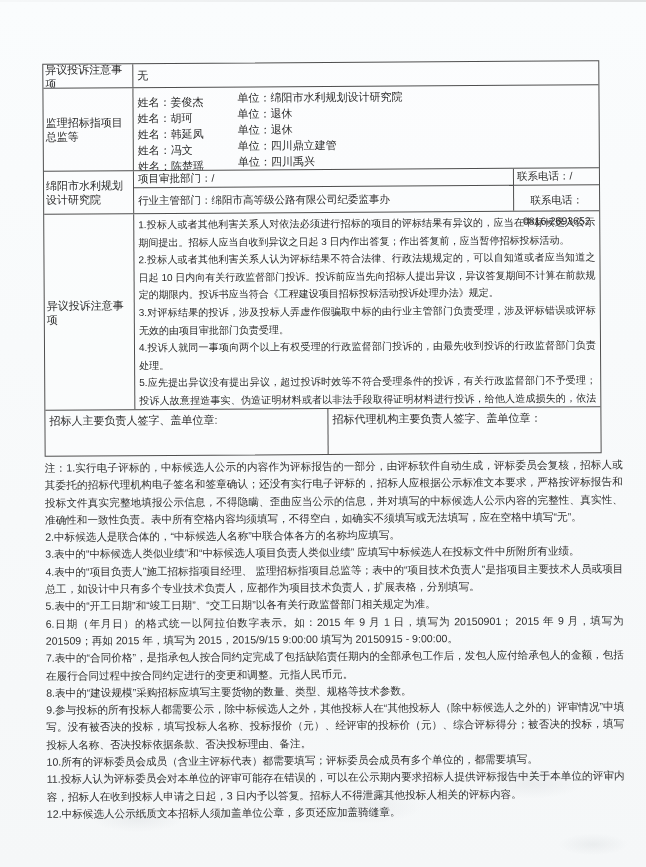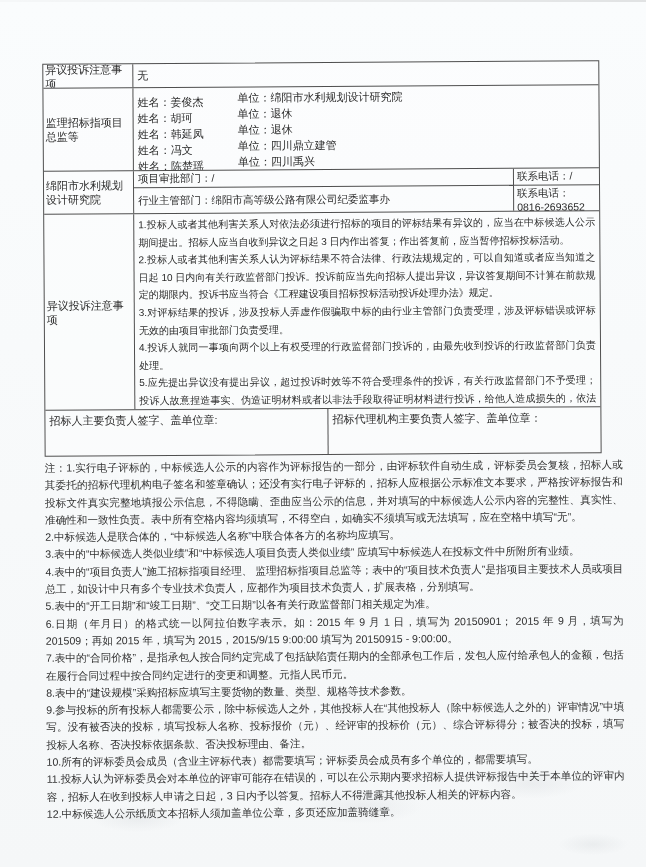--- a/index.html
+++ b/index.html
@@ -33,24 +33,24 @@
   .r2 { height:83px; }
   .members { flex:1; padding:2px 4px 0; }
   .member { display:flex; height:16.2px; align-items:center; font-size:11px; }
   .m-name { width:100px; flex:0 0 100px;margin-top:8px; }
   .m-unit { flex:1; }
 
   .r3 { height:43px; }
   .sup-grid { flex:1; display:grid; grid-template-columns:1fr 86px;
     grid-template-rows:17px 25px; font-size:10.5px; }
   .sup-dept { padding:0 4px; display:flex; align-items:center; }
-  .sup-phone { padding:0 3px; border-left:1px solid #4f4f4f; }
+  .sup-phone { padding:0 3px; border-left:1px solid #4f4f4f;text-align:center; }
   .sup-top { border-bottom:1px solid #4f4f4f; }
   .sup-phone.sup-top { display:flex; align-items:center; }
-  .sup-phone.sup-bot span { display:block; line-height:12.5px; padding-top:1px; }
+  .sup-phone.sup-bot span { display:block; line-height:12.5px; padding-top:8px; }
 
   .r4 { height:196px; }
   .objection { flex:1; padding:2px 4px 0; font-size:10px; }
   .objection p { margin:0; text-align:justify; line-height:17.6px; }
 
   .r5 { height:45px; }
   .sig-left { flex:0 0 283px; width:283px; border-right:1px solid #4f4f4f;
     padding:3px 4px; font-size:11px; }
   .sig-right { flex:1; padding:3px 4px; font-size:11px; }
 

